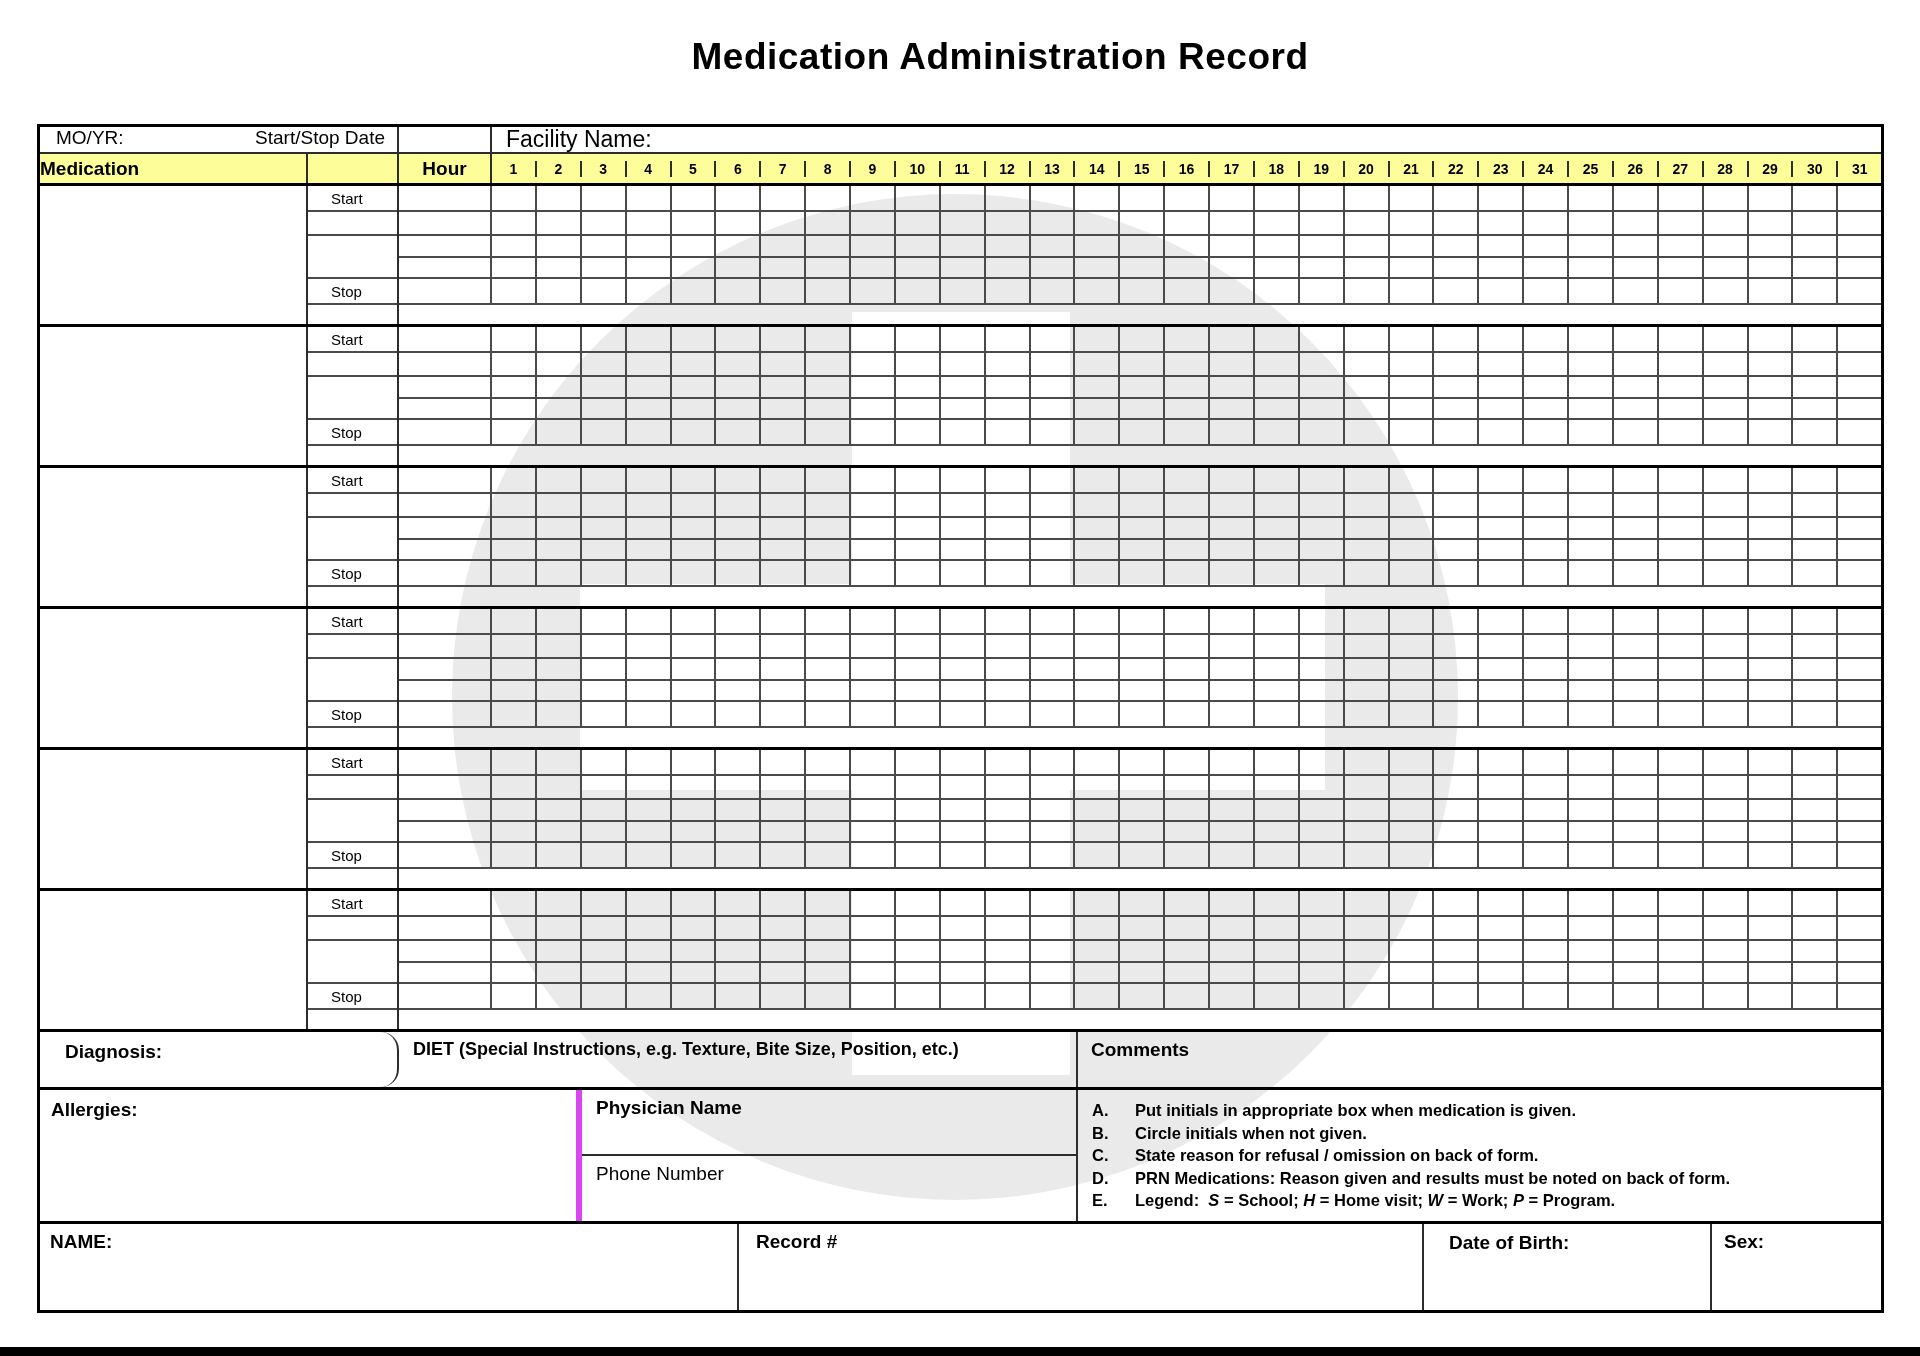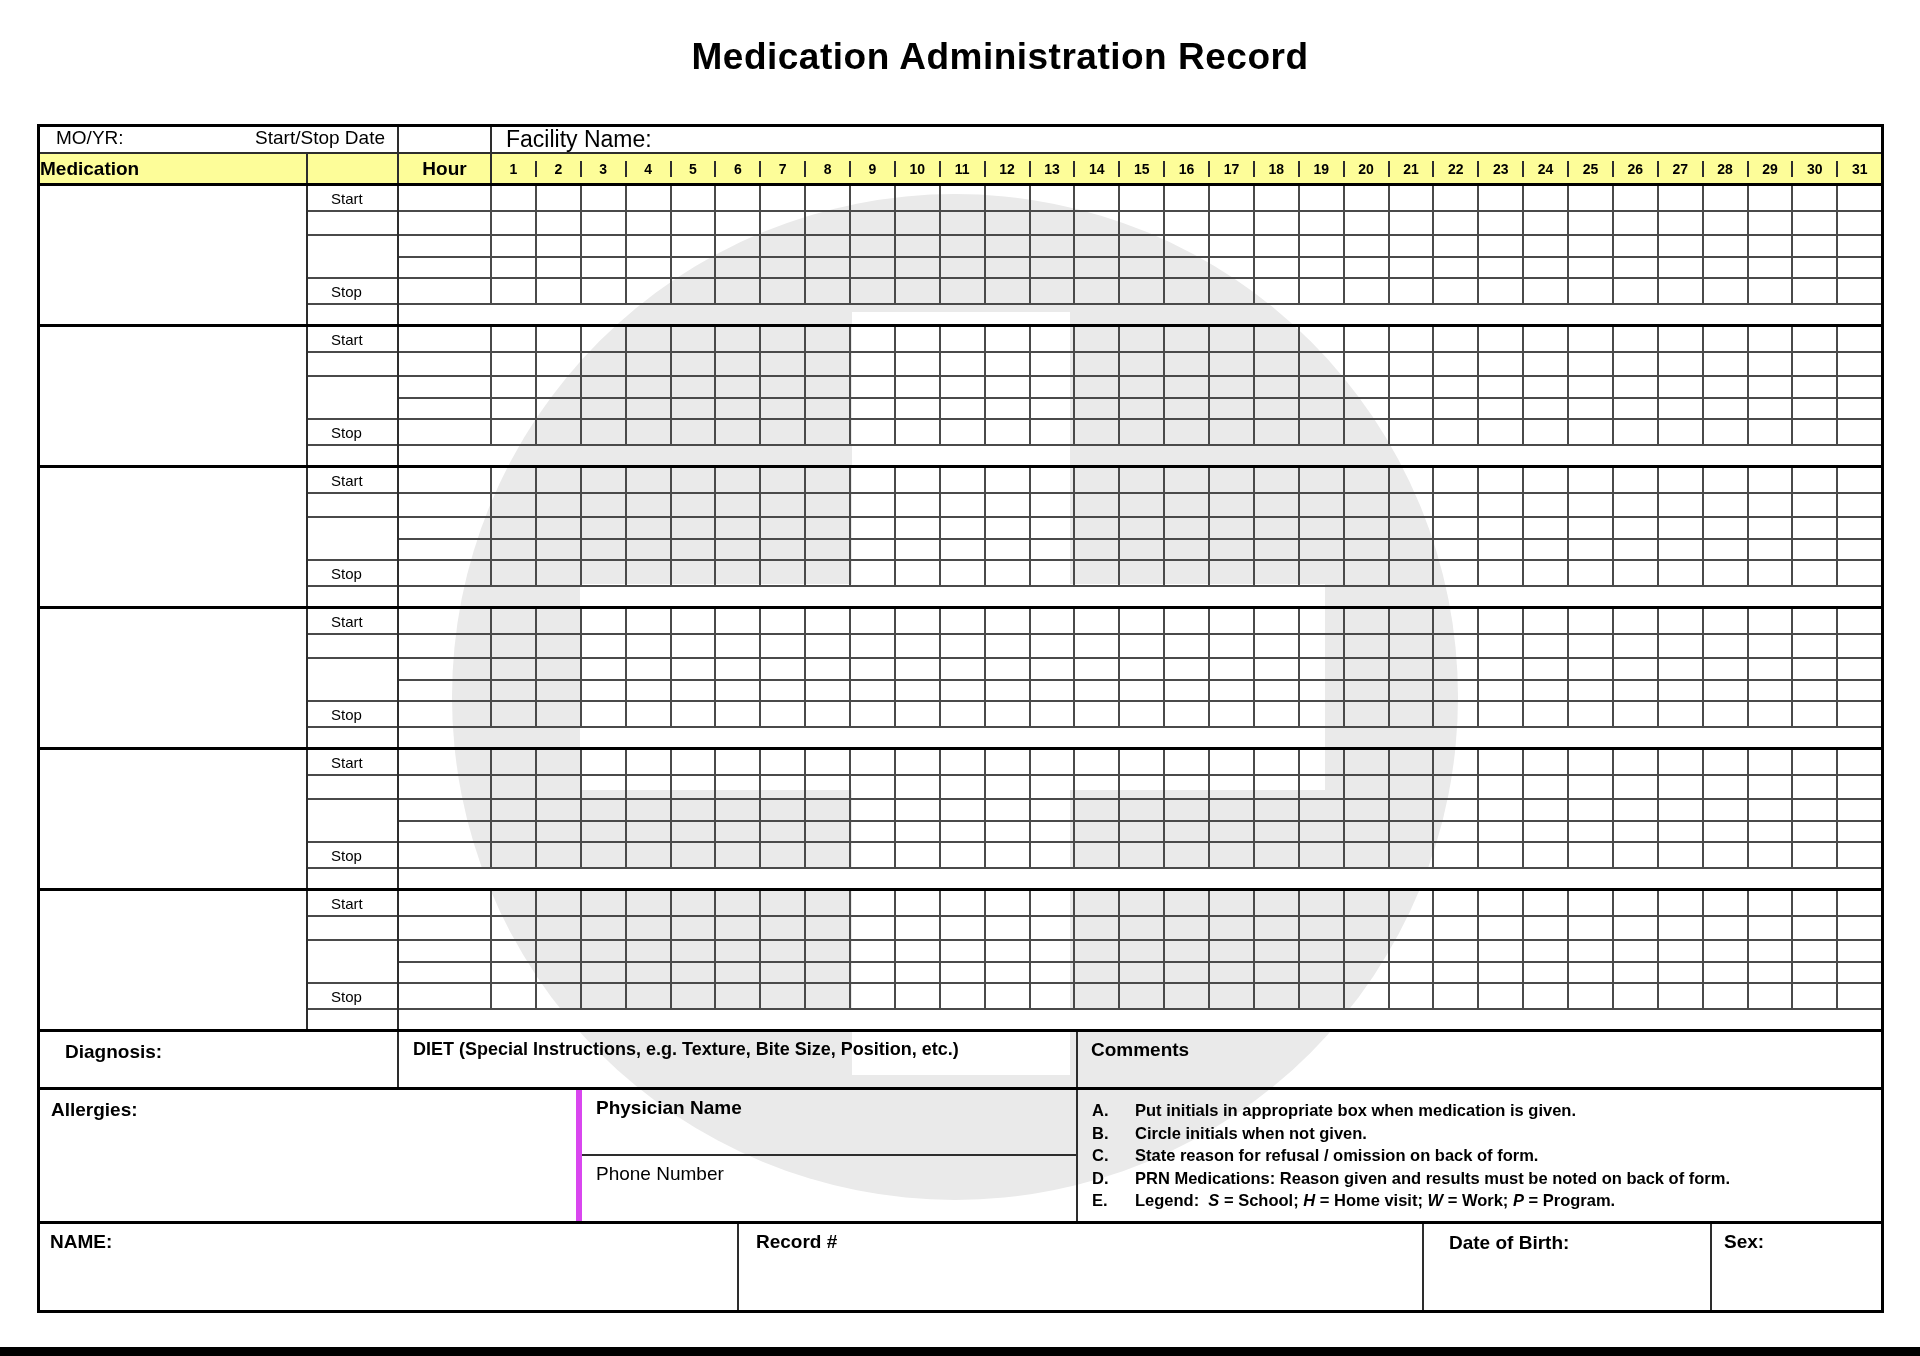--- a/index.html
+++ b/index.html
@@ -52,21 +52,21 @@
   .grid-col{flex:1;display:flex;flex-direction:column;}
   .grow{display:flex;border-bottom:2px solid #4a4a4a;}
   .r1{height:26px;}.r2{height:24px;}.r3{height:22px;}.r4{height:21px;}.r5{height:26px;}
   .hour-cell{width:93px;border-right:2px solid #4a4a4a;}
   .day-c{flex:1;border-right:2px solid #4a4a4a;}
   .day-c:last-child{border-right:none;}
   .strip{height:19px;border-bottom:none;}
   .strip-white{background:#fff;}
   
   .diag-row{height:58px;border-bottom:3px solid #000;font-weight:bold;}
-  .f-diagnosis{width:359px;border-right:2px solid #2d2d2d;padding:9px 0 0 25px;font-size:19px;}
+  .f-diagnosis{width:359px;border-right:2px solid #2d2d2d;padding:9px 0 0 25px;font-size:19px;border-radius:18px;}
   .f-diet{width:679px;border-right:2px solid #2d2d2d;padding:7px 0 0 14px;font-size:18px;}
   .f-comments{flex:1;padding:7px 0 0 13px;font-size:19px;}
   .allergy-row{height:134px;border-bottom:3px solid #000;}
   .f-allergies{width:542px;border-right:6px solid #d946ef;padding:9px 0 0 11px;
                font-size:19px;font-weight:bold;}
   .f-mid{width:496px;border-right:2px solid #2d2d2d;display:flex;flex-direction:column;}
   .f-physician{height:66px;border-bottom:2px solid #2d2d2d;padding:7px 0 0 14px;
                font-size:19px;font-weight:bold;}
   .f-phone{flex:1;padding:7px 0 0 14px;font-size:19px;font-weight:normal;}
   .f-instr{flex:1;padding-top:9px;}

